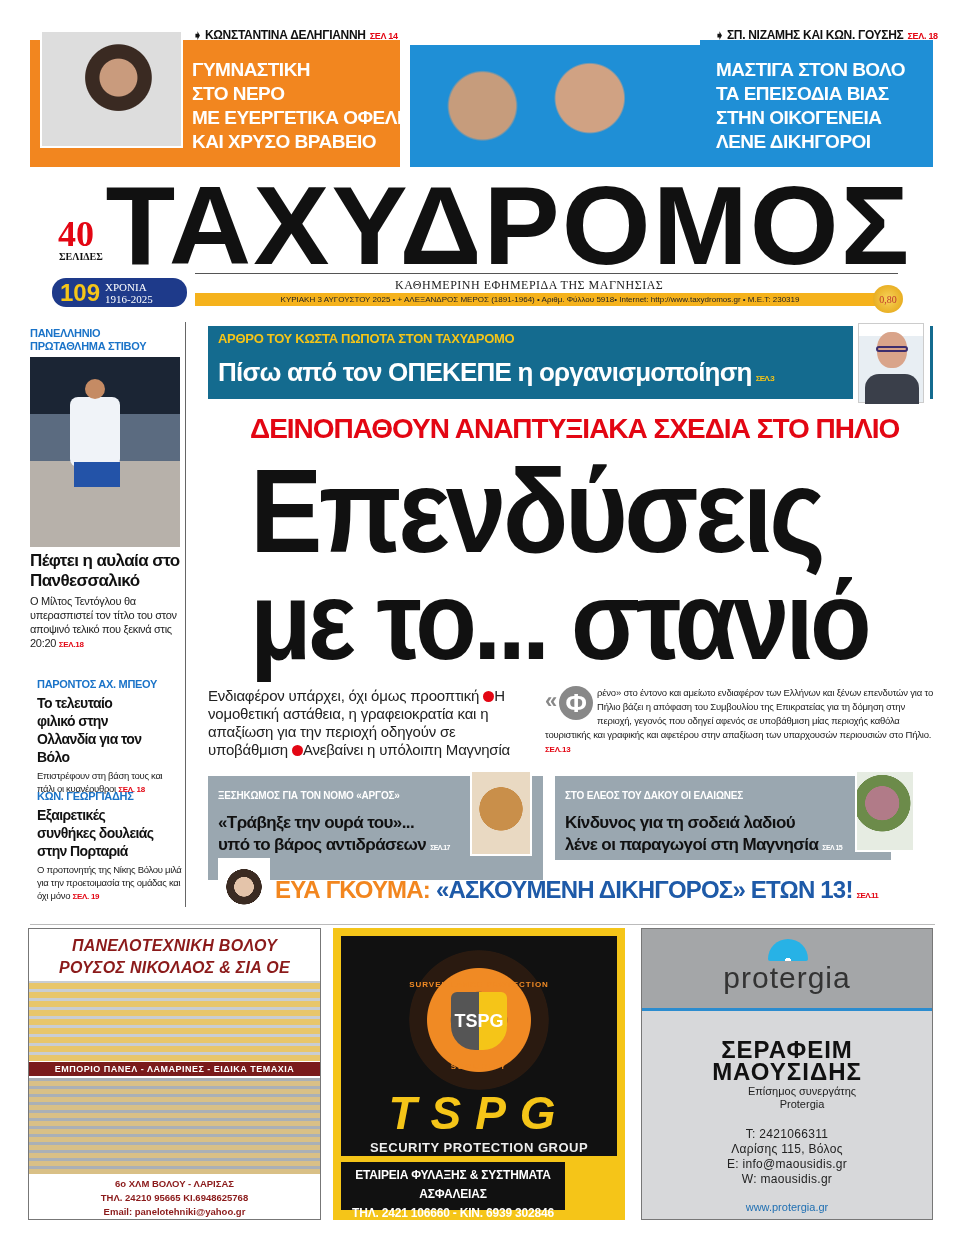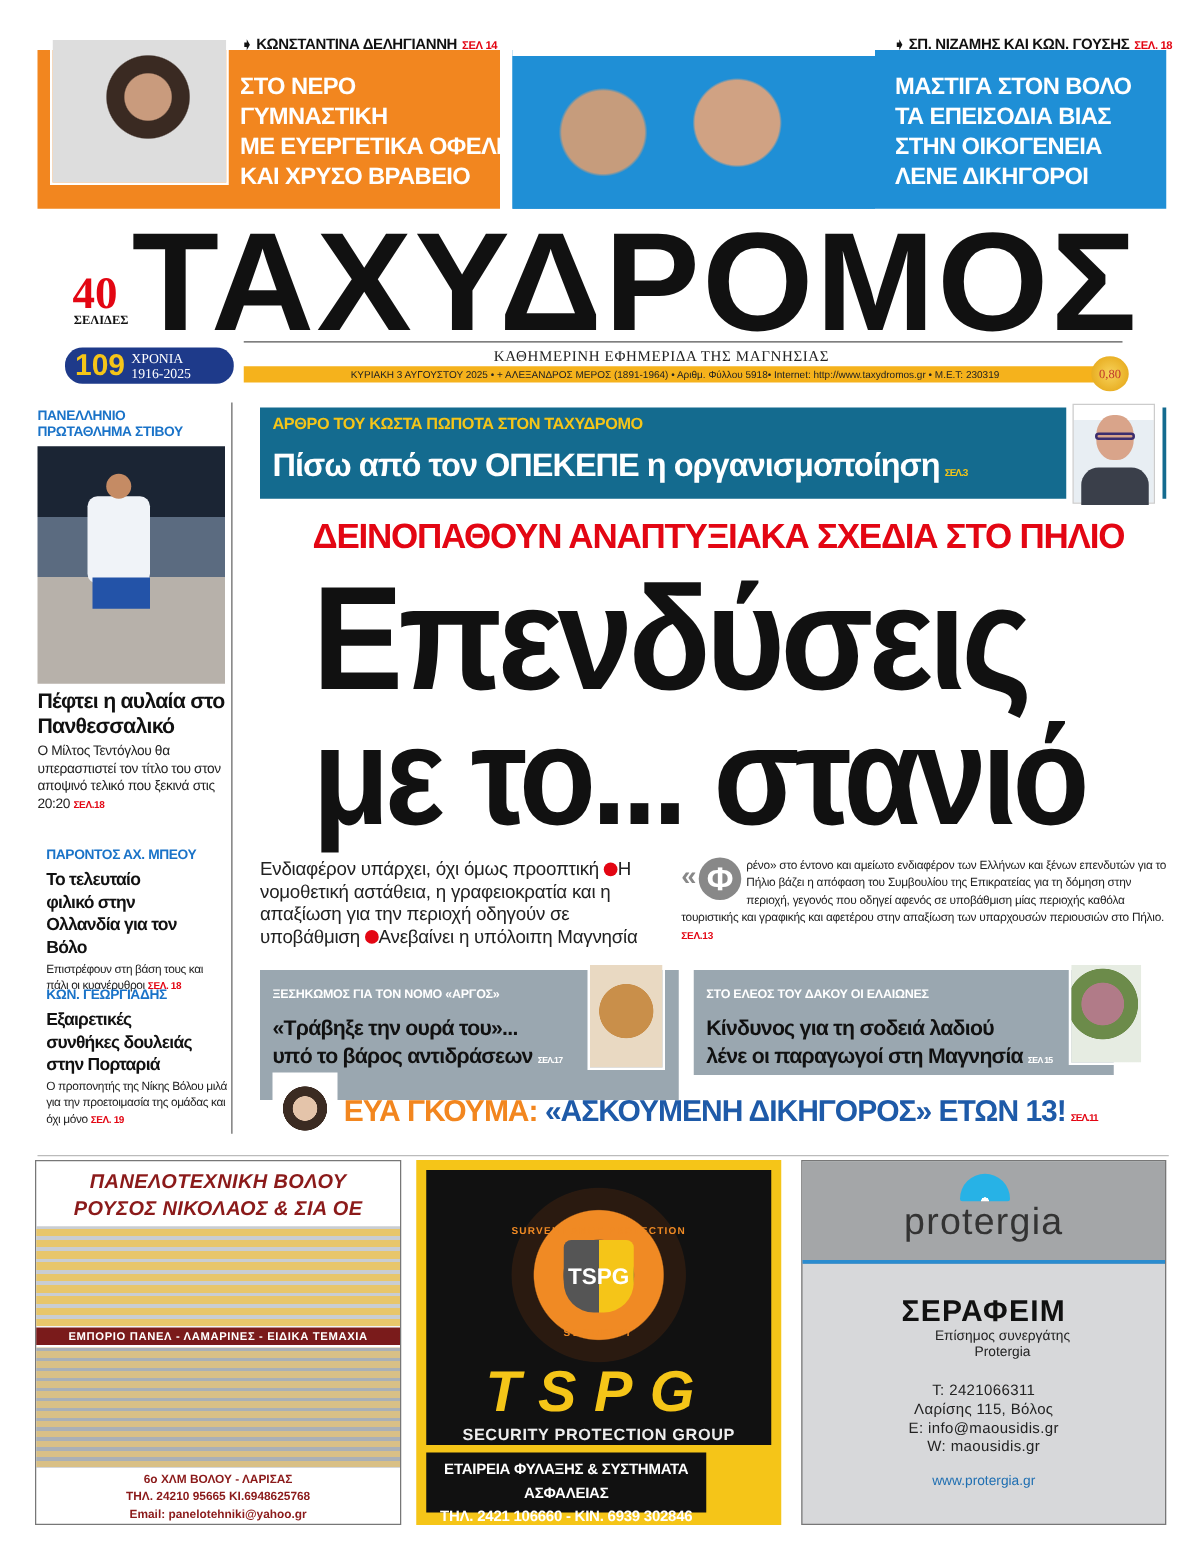--- a/index.html
+++ b/index.html
@@ -88,22 +88,22 @@
 </style>
 </head>
 <body>
 
 <div class="abs orange-box" style="left:30px;top:40px;width:370px;height:127px;"></div>
 <div class="abs photo-woman" style="left:40px;top:30px;width:143px;height:118px;"></div>
 <div class="abs teaser-kicker" style="left:193px;top:28px;">
   <span class="arrow">➧</span><span>ΚΩΝΣΤΑΝΤΙΝΑ ΔΕΛΗΓΙΑΝΝΗ</span><span class="pg">ΣΕΛ 14</span>
 </div>
 <div class="abs teaser-title" style="left:192px;top:58px;">
+  <div>ΓΥΜΝΑΣΤΙΚΗ</div>
   <div>ΣΤΟ ΝΕΡΟ</div>
-  <div>ΓΥΜΝΑΣΤΙΚΗ</div>
   <div>ΜΕ ΕΥΕΡΓΕΤΙΚΑ ΟΦΕΛΗ</div>
   <div>ΚΑΙ ΧΡΥΣΟ ΒΡΑΒΕΙΟ</div>
 </div>
 
 <div class="abs blue-box" style="left:410px;top:40px;width:523px;height:127px;"></div>
 <div class="abs photo-men" style="left:410px;top:14px;width:290px;height:153px;"></div>
 <div class="abs teaser-kicker" style="left:715px;top:28px;">
   <span class="arrow">➧</span><span>ΣΠ. ΝΙΖΑΜΗΣ ΚΑΙ ΚΩΝ. ΓΟΥΣΗΣ</span><span class="pg">ΣΕΛ. 18</span>
 </div>
 <div class="abs teaser-title" style="left:716px;top:58px;">
@@ -231,20 +231,21 @@
   </div>
 </div>
 
 <div class="abs ad ad3" style="left:641px;top:928px;width:292px;height:292px;">
   <div class="ad3-top" style="height:82px;position:relative;">
     <div class="shell" style="position:absolute;left:126px;top:10px;"></div>
     <div class="protergia" style="position:absolute;left:0;top:32px;width:290px;">protergia</div>
   </div>
   <div class="maous" style="margin-top:28px;">
     <div>ΣΕΡΑΦΕΙΜ</div>
+    <div>ΜΑΟΥΣΙΔΗΣ</div>
   </div>
   <div class="ad3-small" style="margin-top:2px;padding-left:30px;">
     <div>Επίσημος συνεργάτης</div>
     <div>Protergia</div>
   </div>
   <div class="ad3-contact" style="margin-top:16px;">
     <div>T: 2421066311</div>
     <div>Λαρίσης 115, Βόλος</div>
     <div>E: info@maousidis.gr</div>
     <div>W: maousidis.gr</div>

